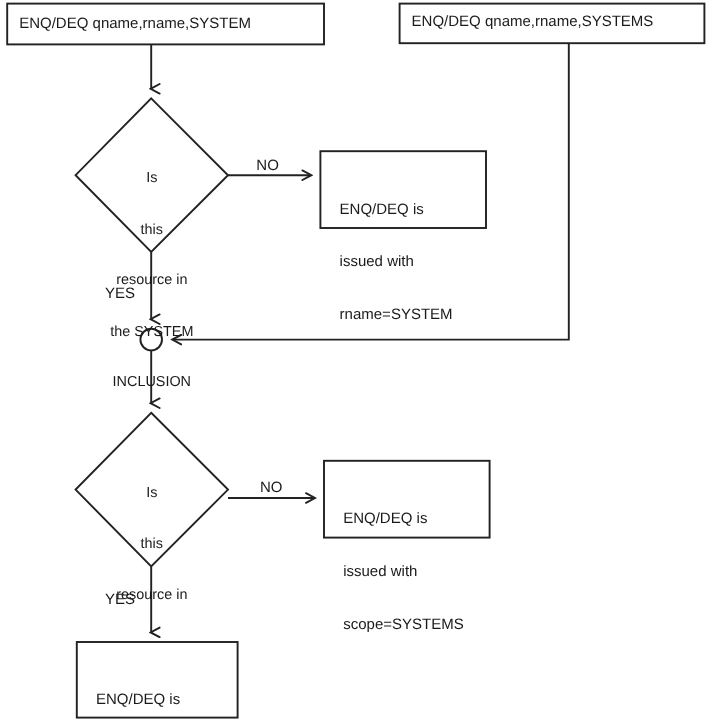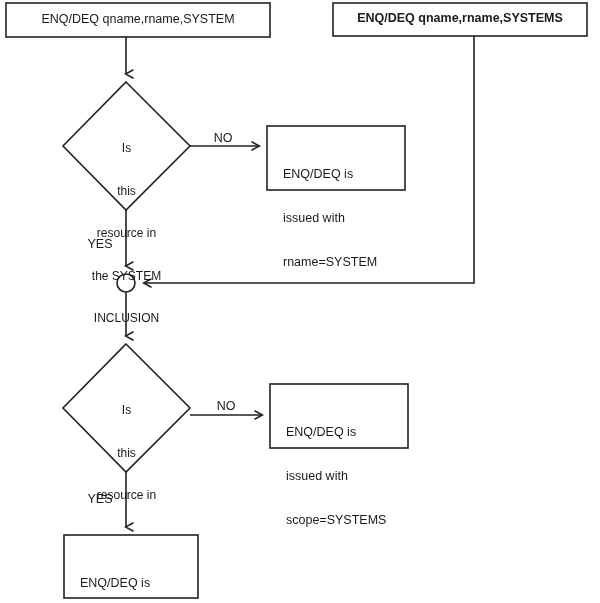--- a/index.html
+++ b/index.html
@@ -26,21 +26,22 @@
   }
   .node-text {
     position: absolute;
     color: #1a1a1a;
     font-family: "Liberation Sans", sans-serif;
     white-space: pre;
     line-height: 1.18;
   }
   .box-label {
     font-size: 12.5px;
-    text-align: center;
+    text-align: left;
+    padding-left: 10px;
   }
   .proc-label {
     font-size: 12.5px;
     text-align: left;
   }
   .diamond-label {
     font-size: 12px;
     text-align: center;
   }
   .edge-label {
@@ -92,21 +93,21 @@
 
     <line x1="126" y1="292" x2="126" y2="336" stroke="#222222" stroke-width="1.6" marker-end="url(#arrow-down)"></line>
 
     <line x1="190" y1="415" x2="262" y2="415" stroke="#222222" stroke-width="1.6" marker-end="url(#arrow-right)"></line>
 
     <line x1="126" y1="472" x2="126" y2="527" stroke="#222222" stroke-width="1.6" marker-end="url(#arrow-down)"></line>
   </svg>
 
   <div class="node-text box-label" style="left:6px; top:12px; width:264px;">ENQ/DEQ qname,rname,SYSTEM</div>
 
-  <div class="node-text box-label" style="left:333px; top:11px; width:254px;font-weight:bold;">ENQ/DEQ qname,rname,SYSTEMS</div>
+  <div class="node-text box-label" style="left:333px; top:11px; width:254px;">ENQ/DEQ qname,rname,SYSTEMS</div>
 
   <div class="node-text diamond-label" style="left:63px; top:113px; width:127px;">
     <div>Is</div>
     <div>this</div>
     <div>resource in</div>
     <div>the SYSTEM</div>
     <div>INCLUSION</div>
   </div>
 
   <div class="node-text proc-label" style="left:283px; top:137px; width:120px;">

